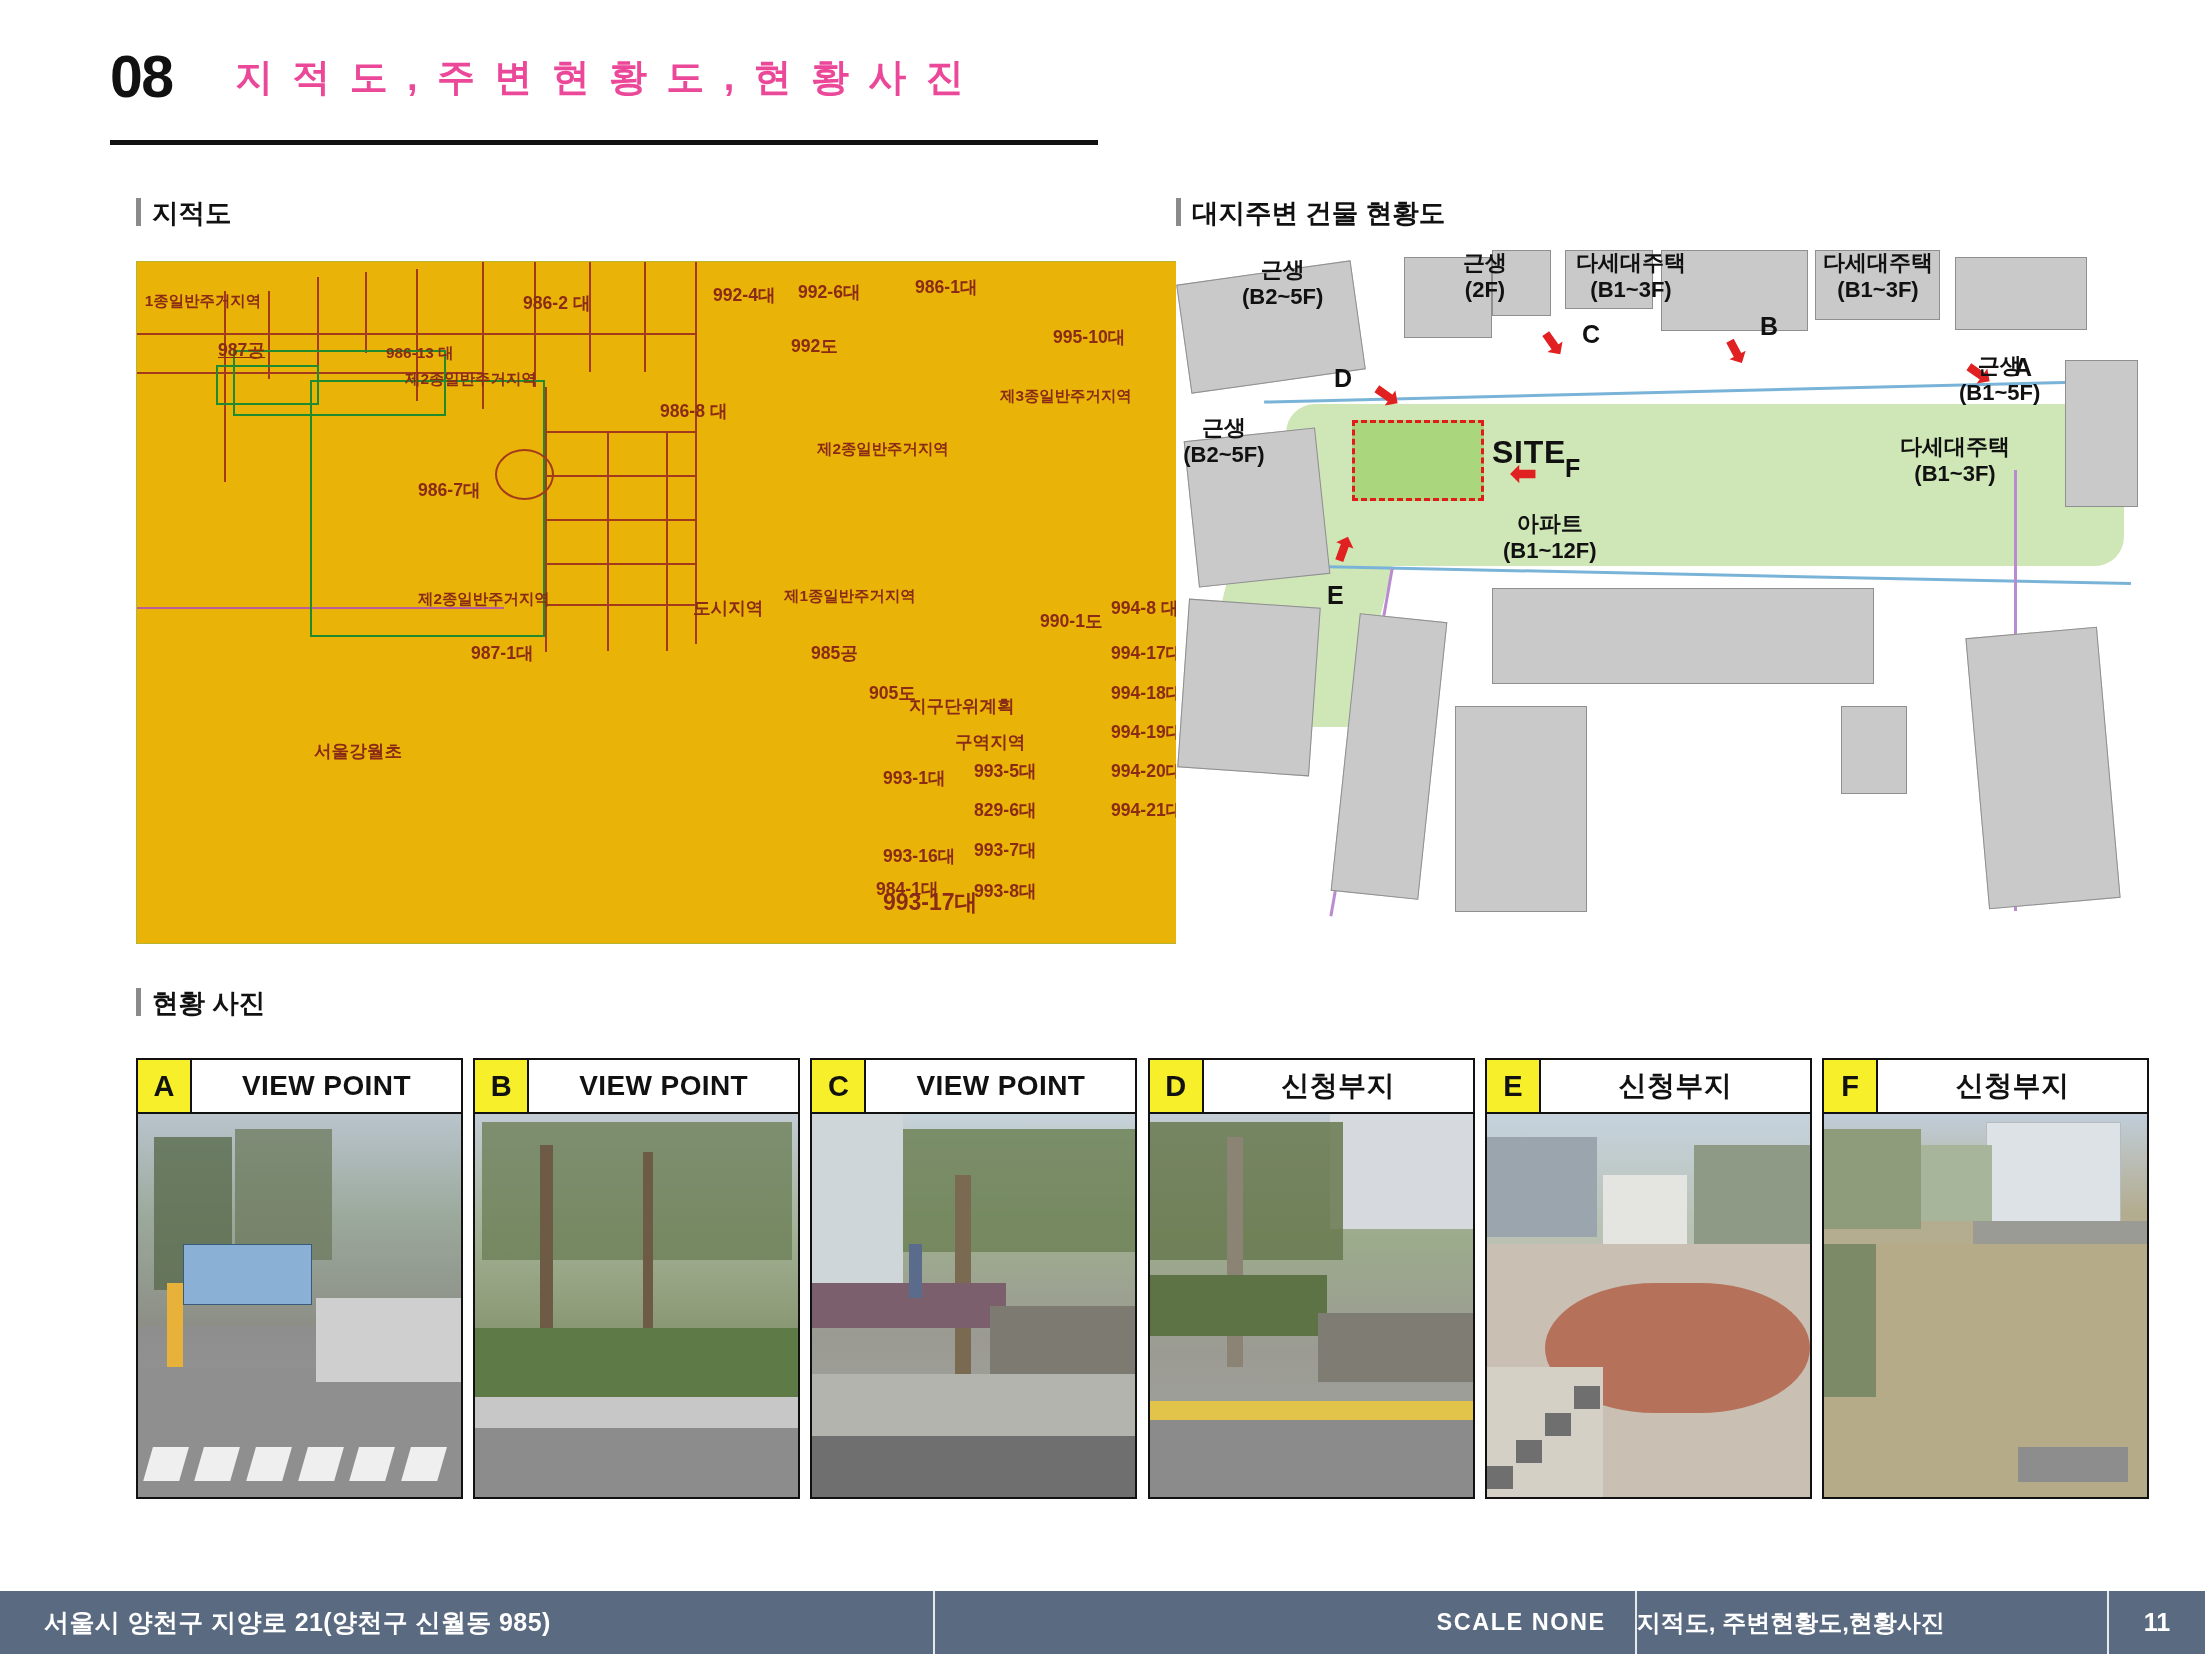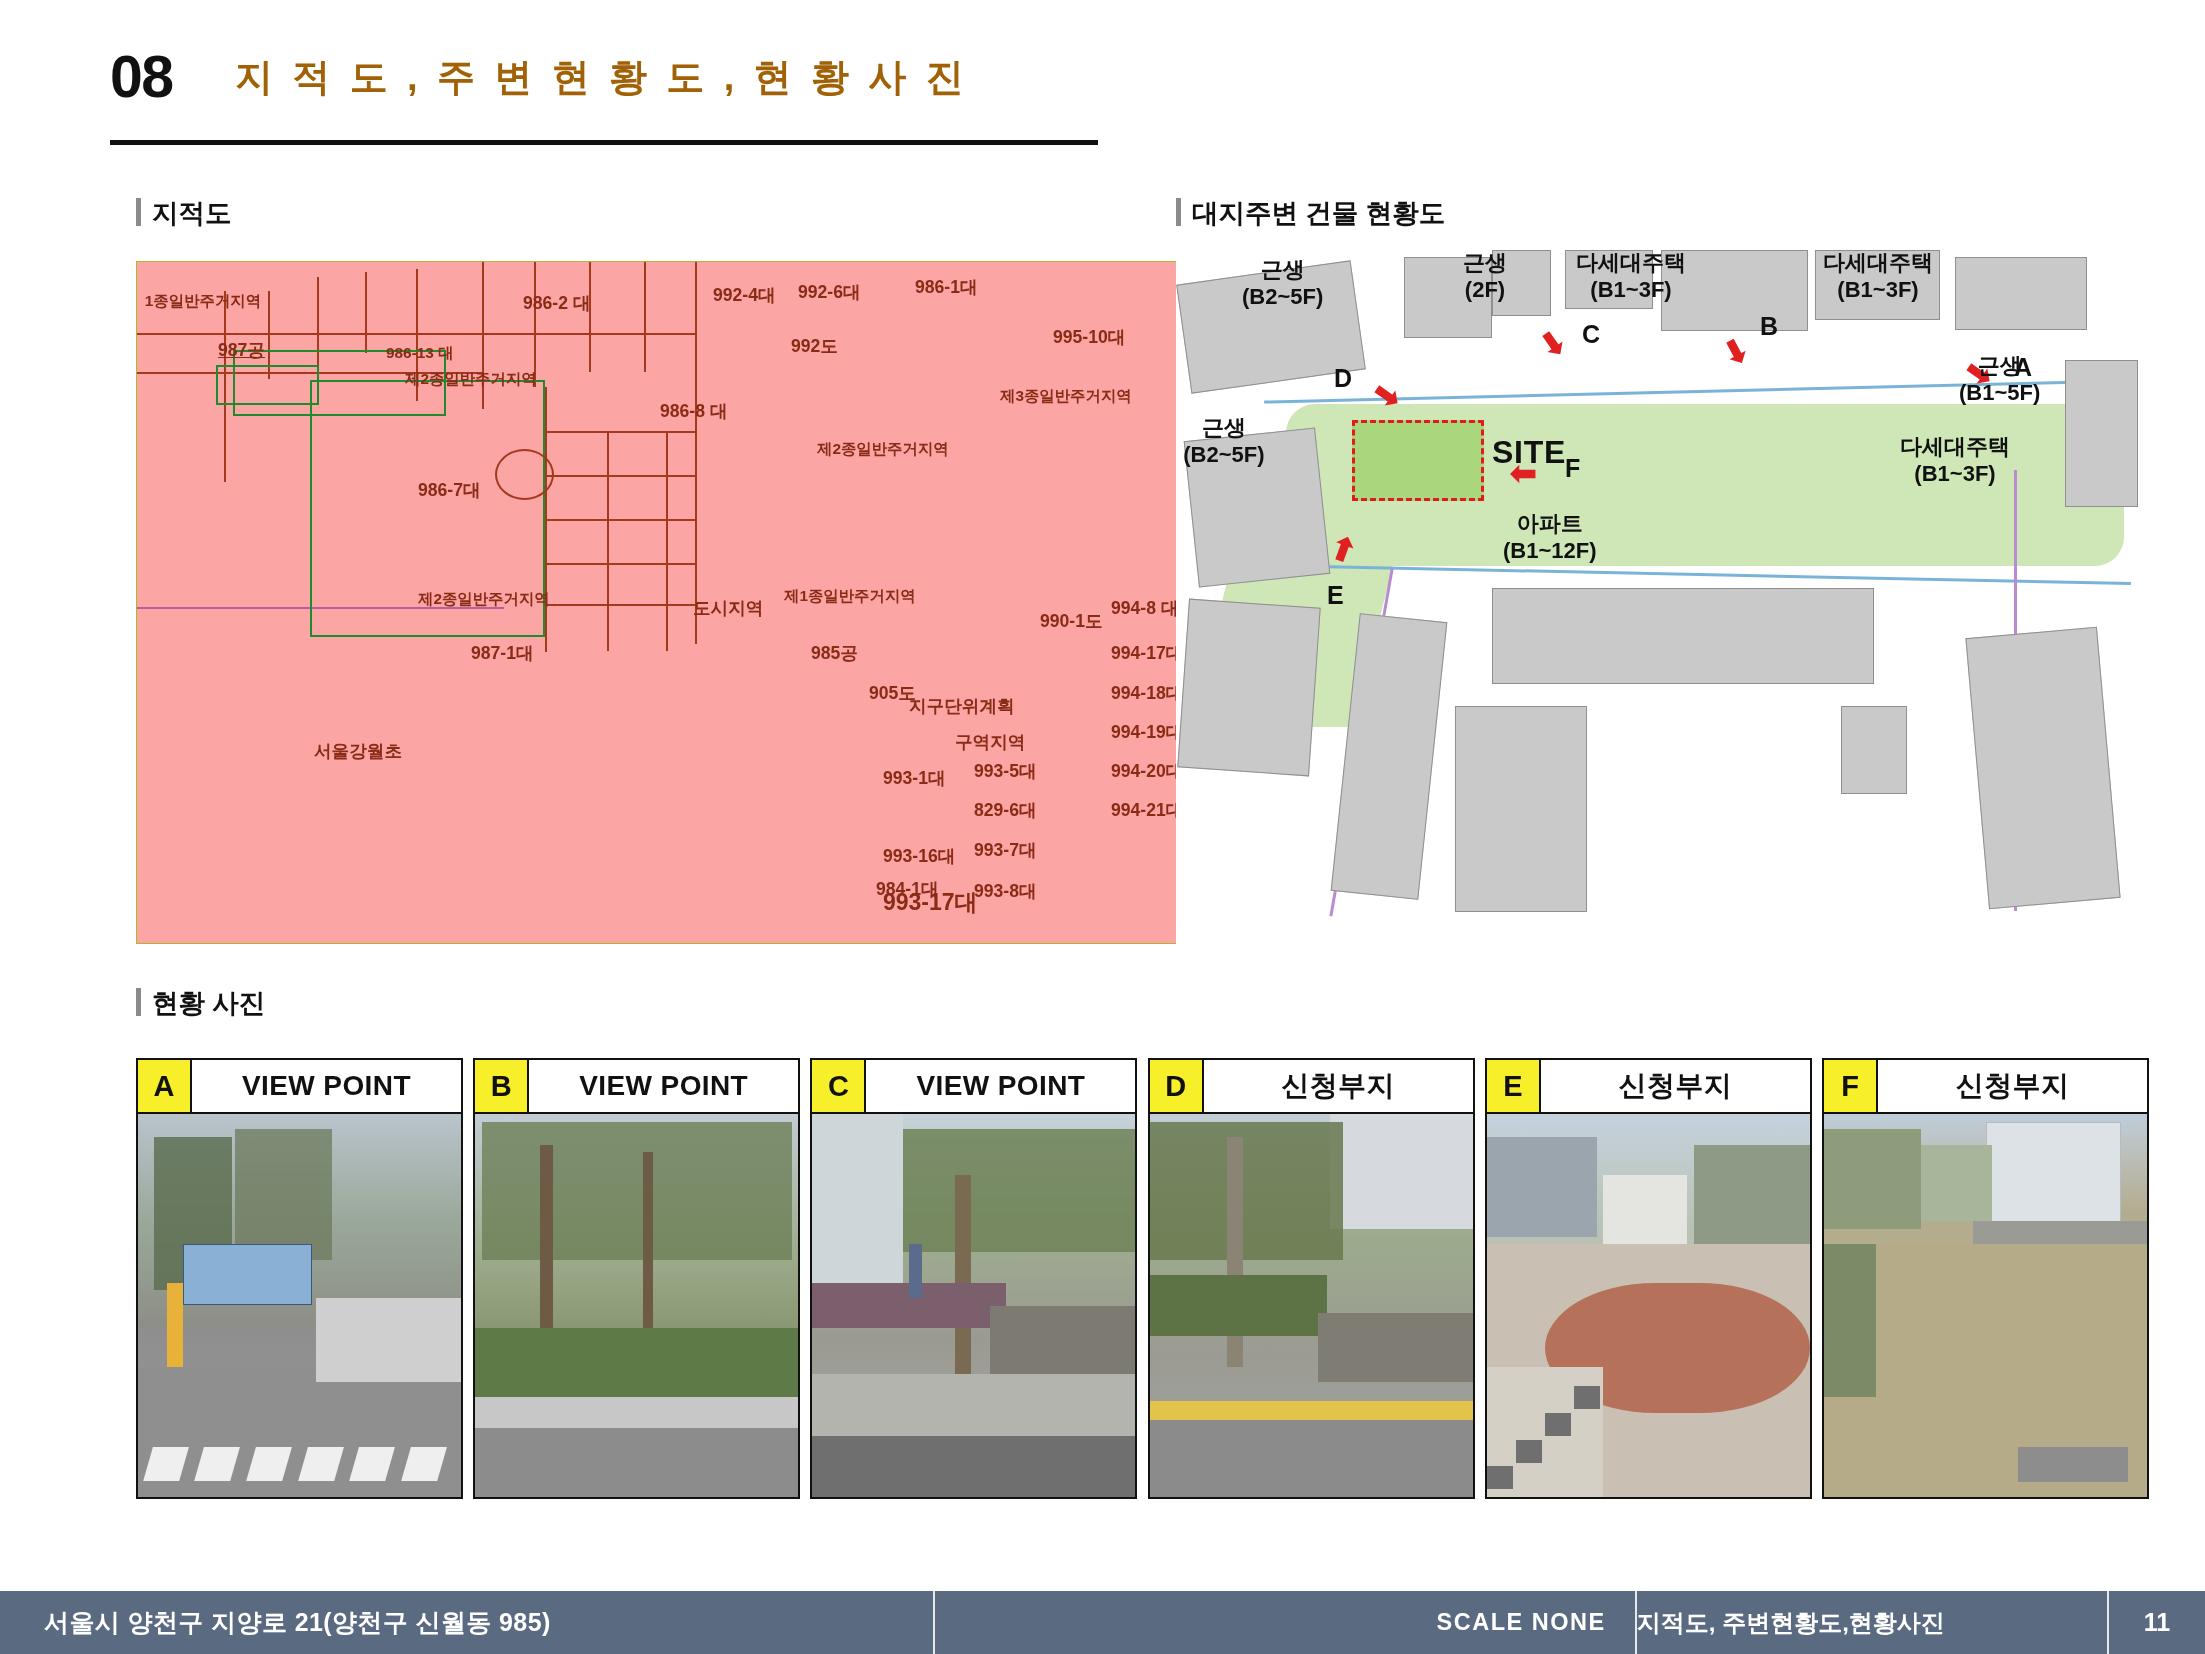--- a/index.html
+++ b/index.html
@@ -19,21 +19,21 @@
     left: 110px; top: 44px; width: 1029px; height: 81px;
   }
   #page-number-big {
     font-size: 59px; font-weight: bold; color: #111;
     letter-spacing: -1.5px;
     display: inline-block;
     vertical-align: middle;
     line-height: 66px;
   }
   #page-title {
-    font-size: 38px; font-weight: bold; color: #a16207;
+    font-size: 38px; font-weight: bold; color: #ec4899;
     letter-spacing: 4.4px;
     display: inline-block;
     vertical-align: middle;
     margin-left: 59px;
     line-height: 66px;
   }
   #header-rule {
     position: absolute;
     left: 110px; top: 140px; width: 988px; height: 5.1px;
     background: #111;
@@ -51,21 +51,21 @@
     background: #8a8a8a;
   }
   #label-cadastral { left: 136px; top: 195px; }
   #label-surround  { left: 1176px; top: 195px; }
   #label-photos    { left: 136px; top: 985px; }
 
   
   #cadastral-map {
     position: absolute;
     left: 136px; top: 261px; width: 1147px; height: 683px;
-    background: #fca5a5;
+    background: #eab308;
     border: 1.5px solid #b9b430;
     overflow: hidden;
   }
   .cad-layer { position: absolute; inset: 0; }
   .cad-text {
     position: absolute;
     color: #8a2b16;
     font-weight: bold;
     white-space: nowrap;
     font-family: "Liberation Sans", sans-serif;

